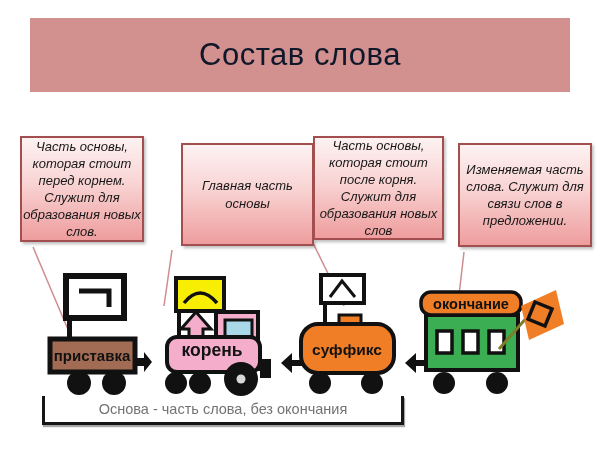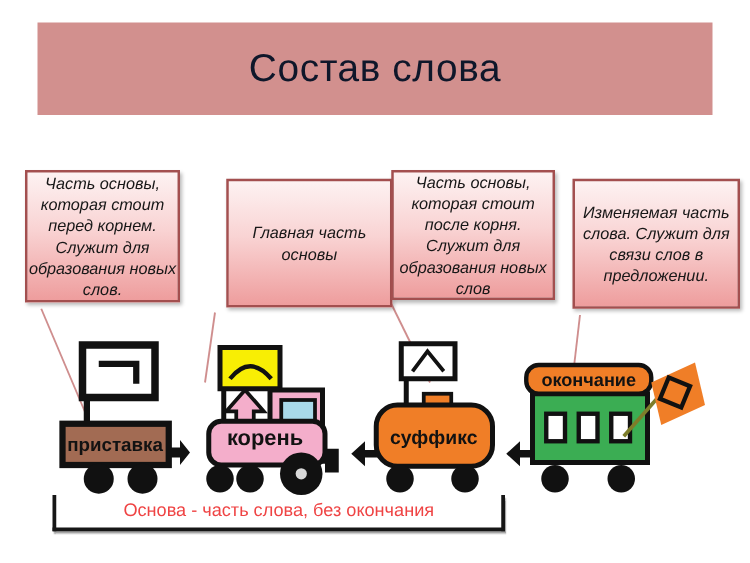--- a/index.html
+++ b/index.html
@@ -27,21 +27,21 @@
     font-style:italic;
   }
   .c1{left:20px;top:136px;width:124px;height:106px;}
   .c2{left:181px;top:143px;width:133px;height:103px;}
   .c3{left:313px;top:136px;width:131px;height:104px;}
   .c4{left:458px;top:143px;width:134px;height:104px;}
   .bracket{
     position:absolute;left:42px;top:396px;width:356px;height:26px;z-index:2;
     border-left:3px solid #161616;border-right:3px solid #161616;border-bottom:3px solid #161616;
     box-shadow:1px 2px 1px rgba(0,0,0,.35);
-    display:flex;align-items:center;justify-content:center;font-size:14.5px;color:#ef4444;
+    display:flex;align-items:center;justify-content:center;font-size:14.5px;color:#737373;
   }
   .tail{stroke:var(--tail);stroke-width:1.5;}
   .ink{fill:var(--ink);}
   .stroke-ink{stroke:var(--ink);}
   .flag-white{fill:#ffffff;stroke:var(--ink);}
   .wagon-label{font-family:"Liberation Sans","DejaVu Sans",sans-serif;font-weight:bold;fill:#121212;}
 </style>
 </head>
 <body>
 

